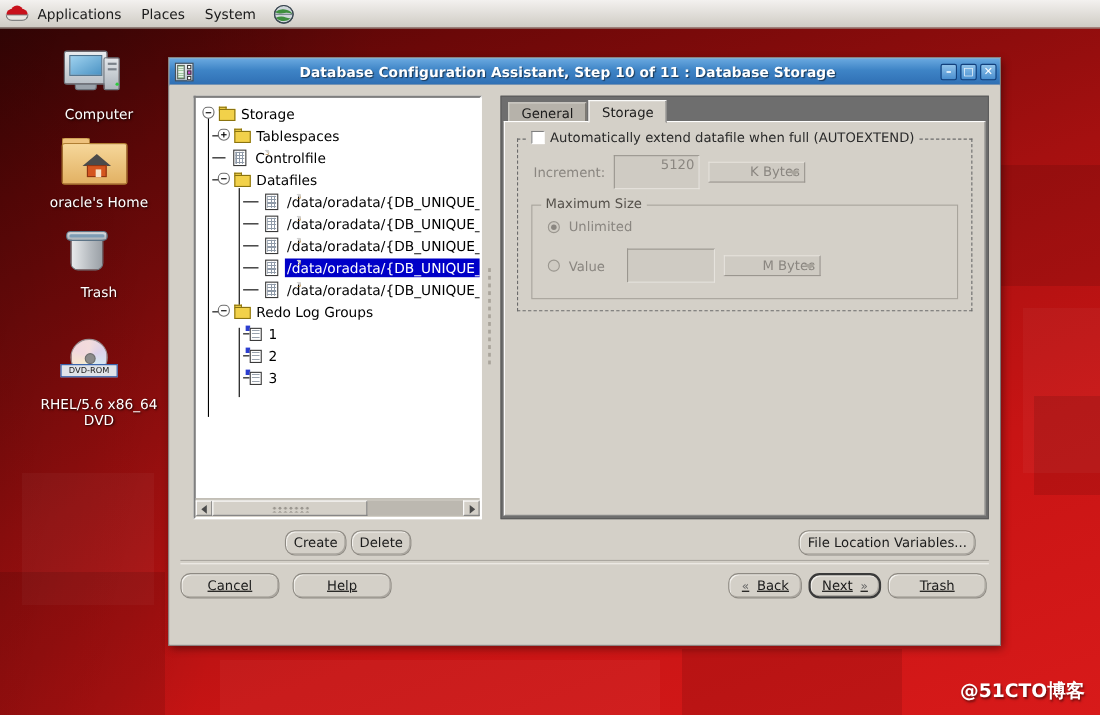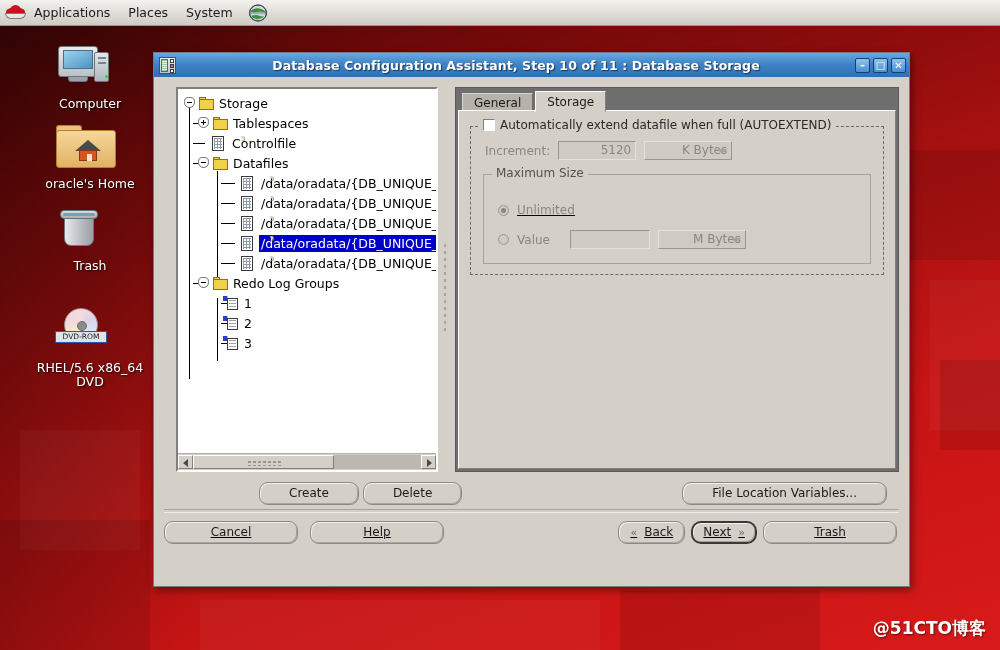--- a/index.html
+++ b/index.html
@@ -138,21 +138,21 @@
   
   .grp{position:relative;border:1px dashed #6b6b6b;margin:6px 2px 0 2px;padding:10px 10px 10px 10px;text-align:right;}
   .grp.solid{border:1px solid #a8a49c;border-top-color:#a8a49c;}
   .grp > .legend{position:absolute;top:-9px;left:8px;background:#d4d0c8;padding:0 4px;
     font-size:12px;color:#2a2a2a;display:flex;align-items:center;gap:5px;white-space:nowrap;}
   .grp.solid > .legend{color:#55514b;}
   .cbx{width:12px;height:12px;background:#fff;border:1px solid;
     border-color:#7f7f7f #fff #fff #7f7f7f;box-sizing:border-box;display:inline-block;}
   .row{display:flex;align-items:center;gap:8px;margin:4px 0 0 4px;}
   .lbl{font-size:12px;color:#8a8680;}
-  .tfield{width:78px;height:19px;background:#cfcbc3;border:1px solid;
+  .tfield{width:78px;height:31px;background:#cfcbc3;border:1px solid;
     border-color:#9a968f #e6e3dd #e6e3dd #9a968f;box-sizing:border-box;
     font-size:12px;color:#8a8680;padding:0 4px;line-height:17px;}
   .tfield.blank{width:80px;}
   .combo{width:88px;height:19px;background:#cfcbc3;border:1px solid;
     border-color:#e6e3dd #9a968f #9a968f #e6e3dd;box-sizing:border-box;
     font-size:12px;color:#8a8680;padding:0 4px;line-height:17px;position:relative;}
   .combo .arw{position:absolute;right:4px;top:7px;width:0;height:0;
     border-left:5px solid transparent;border-right:5px solid transparent;border-top:5px solid #a8a49c;}
   .rad{width:11px;height:11px;border-radius:50%;background:#cfcbc3;
     border:1px solid #9a968f;box-sizing:border-box;display:inline-block;position:relative;}
@@ -179,21 +179,21 @@
   .iredo .bx{position:absolute;left:4px;top:2px;width:11px;height:12px;background:#fff;border:1px solid #3a3a3a;box-sizing:border-box;}
   .iredo .bx:after{content:"";position:absolute;left:1px;top:1px;right:1px;bottom:1px;
     background-image:repeating-linear-gradient(#9aa3ae 0 1px,transparent 1px 3px);}
   .iredo .ar{position:absolute;left:0;top:0px;width:8px;height:9px;background:#2c3ed0;
     clip-path:polygon(0 0,55% 0,55% 35%,100% 35%,55% 95%,55% 60%,0 60%);}
   .branch{position:absolute;border-left:1px solid #000;}
   .tick{position:absolute;border-top:1px solid #000;}
 
   
   .btn{background:#d4d0c8;border:1px solid #8e8a83;border-radius:9px;
-    font-size:12px;color:#1b1b1b;padding:3px 29px 4px;cursor:default;
+    font-size:12px;color:#1b1b1b;padding:3px 7px 4px;cursor:default;
     box-shadow:inset 1px 1px 0 #f2f0ec, inset -1px -1px 0 #aaa69f;}
   #midrow{position:relative;height:32px;margin-top:8px;}
   #midrow .left{position:absolute;left:95px;top:2px;display:flex;gap:4px;}
   #midrow .right{position:absolute;right:12px;top:2px;}
   #sep{position:absolute;left:10px;right:10px;top:432px;height:2px;
     border-top:1px solid #aaa69f;border-bottom:1px solid #f0eeea;}
   #botrow{position:absolute;left:10px;right:12px;top:444px;display:flex;align-items:center;text-decoration:underline;}
   #botrow .lft{display:flex;gap:12px;}
   #botrow .rgt{margin-left:auto;display:flex;gap:6px;align-items:center;}
   .btn.wide{min-width:74px;text-align:center;}
@@ -486,21 +486,21 @@
               <span class="tfield">5120</span>
               <span class="combo">
                 <span>K Bytes</span>
                 <span class="arw"></span>
               </span>
             </div>
 
             <div class="grp solid" style="margin-top:14px;padding:12px 10px 14px 10px;">
               <div class="legend">Maximum Size</div>
 
-              <div class="row" style="margin-top:16px;text-decoration:underline;">
+              <div class="row" style="margin-top:0;">
                 <span class="rad on"></span>
                 <span class="lbl">Unlimited</span>
               </div>
 
               <div class="row" style="margin-top:13px;">
                 <span class="rad"></span>
                 <span class="lbl">Value</span>
                 <span class="tfield blank" style="margin-left:12px;"></span>
                 <span class="combo">
                   <span>M Bytes</span>

